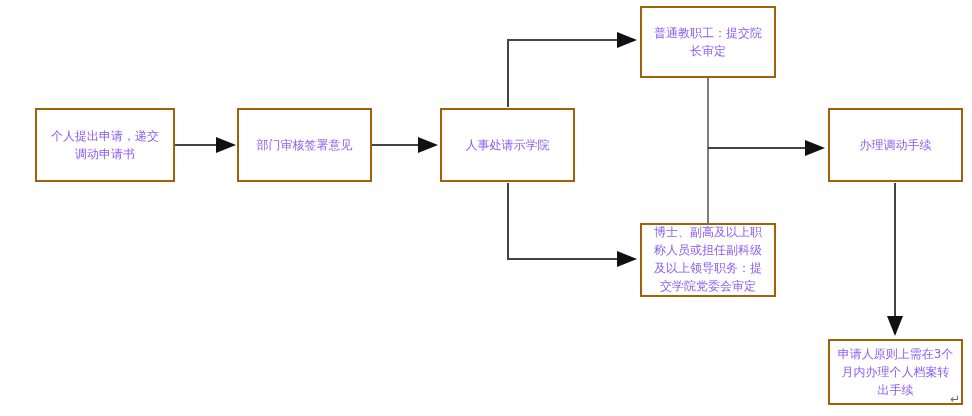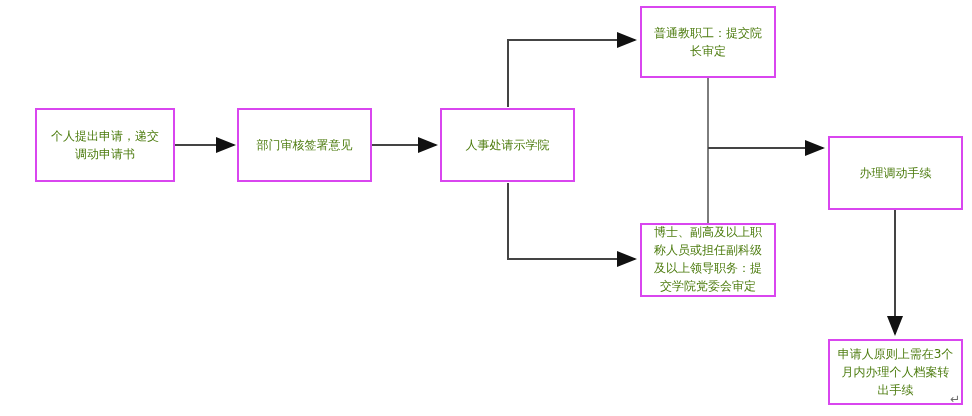--- a/index.html
+++ b/index.html
@@ -18,27 +18,27 @@
   .edge-layer {
     position: absolute;
     left: 0;
     top: 0;
     width: 972px;
     height: 416px;
   }
   .node {
     position: absolute;
     box-sizing: border-box;
-    border: 2px solid #d946ef;
+    border: 2px solid #a16207;
     background: #ffffff;
     display: flex;
     align-items: center;
     justify-content: center;
     text-align: center;
-    color: #4d7c0f;
+    color: #8b5cf6;
     font-size: 12px;
     line-height: 18px;
   }
   .node-label {
     white-space: pre-line;
     display: block;
     padding: 0 4px;
   }
   .para-mark {
     position: absolute;
@@ -87,21 +87,21 @@
 长审定</span>
   </div>
 
   <div class="node" style="left:640px; top:223px; width:136px; height:74px;font-family:Liberation Mono, monospace;">
     <span class="node-label">博士、副高及以上职
 称人员或担任副科级
 及以上领导职务：提
 交学院党委会审定</span>
   </div>
 
-  <div class="node" style="left:828px; top:108px; width:135px; height:74px;margin-top:28px;">
+  <div class="node" style="left:828px; top:108px; width:135px; height:74px;">
     <span class="node-label">办理调动手续</span>
   </div>
 
   <div class="node" style="left:828px; top:339px; width:135px; height:66px;">
     <span class="node-label">申请人原则上需在3个
 月内办理个人档案转
 出手续</span>
   </div>
 
   <span class="para-mark">↵</span>

